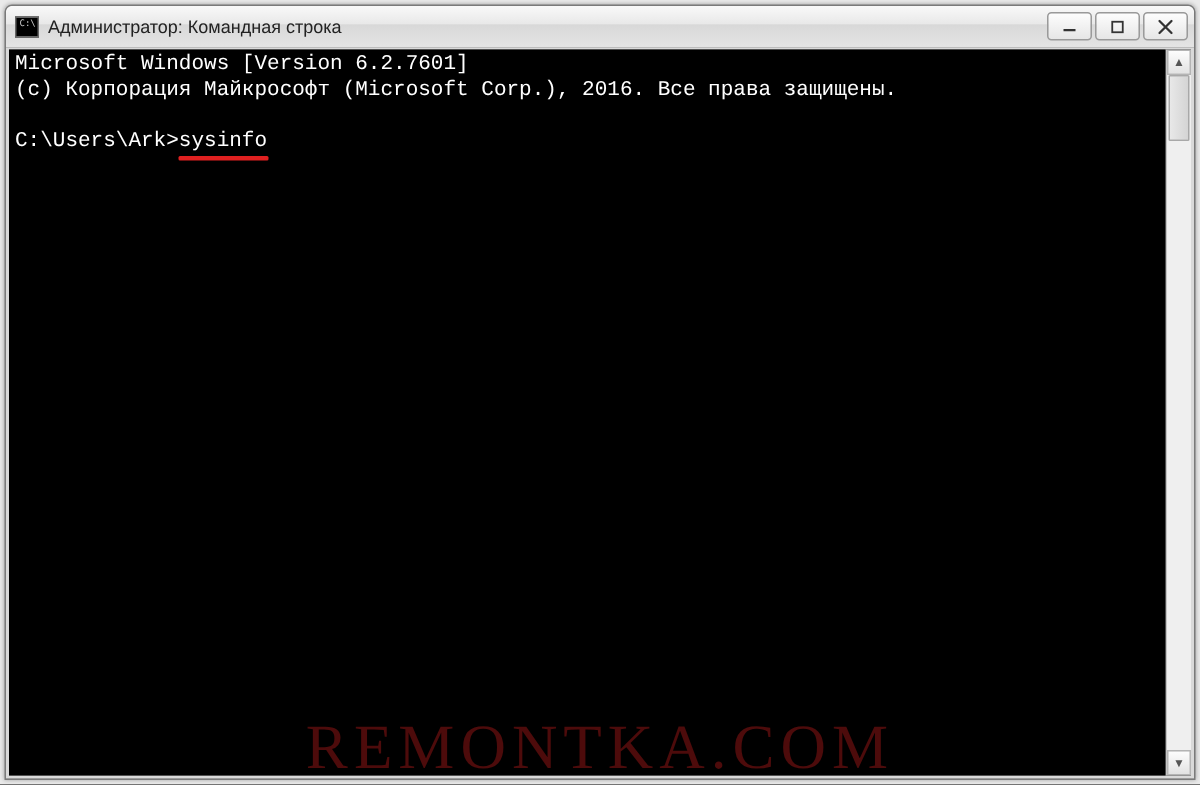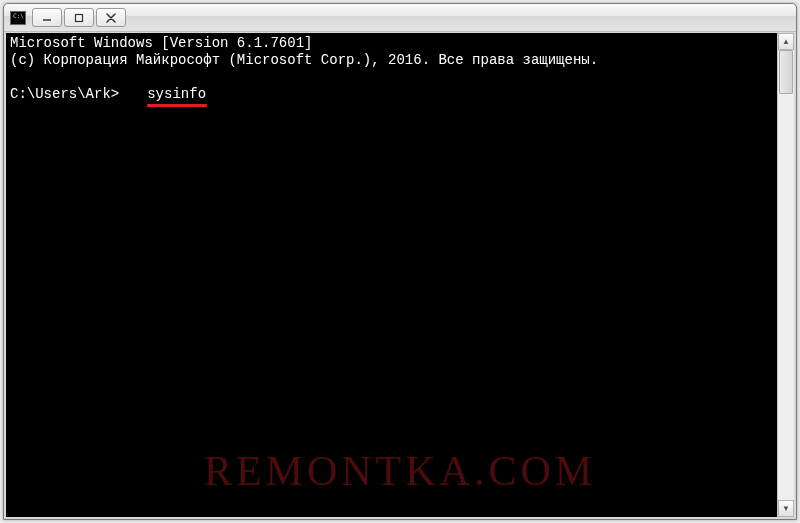--- a/index.html
+++ b/index.html
@@ -93,21 +93,20 @@
     font-size: 14px;
     line-height: 17px;
     padding: 2px 4px;
     white-space: pre;
     overflow: hidden;
     position: relative;
   }
   .command {
     position: relative;
     display: inline-block;
-    margin-left: 28px;
   }
   .underline-red {
     position: absolute;
     left: 0;
     bottom: -4px;
     width: 60px;
     height: 3px;
     background: #e02020;
     border-radius: 1px;
   }
@@ -139,60 +138,61 @@
     top: 0;
     left: 1px;
     right: 1px;
     height: 44px;
     background: linear-gradient(to right, #e8e8e8, #d4d4d4);
     border: 1px solid #a8a8a8;
     border-radius: 1px;
   }
   .watermark {
     position: absolute;
-    bottom: 28px;
+    bottom: 0;
     left: 0;
     right: 0;
     text-align: center;
     font-family: "Times New Roman", serif;
     font-size: 42px;
     letter-spacing: 4px;
     color: rgba(140, 20, 20, 0.55);
     text-shadow: 0 0 2px rgba(0,0,0,0.3);
     pointer-events: none;
   }
 </style>
 </head>
 <body>
 
 <div class="window">
   <div class="titlebar">
     <div class="title-icon">
       <span>C:\</span>
     </div>
+    <div class="title-text">Администратор: Командная строка</div>
     <div class="window-controls">
       <div class="win-btn">
         <svg width="10" height="10" viewBox="0 0 10 10">
             <line x1="1" y1="7" x2="9" y2="7" stroke="#333" stroke-width="1.5"></line>
           </svg>
       </div>
       <div class="win-btn">
         <svg width="10" height="10" viewBox="0 0 10 10">
             <rect x="1.5" y="1.5" width="7" height="7" fill="none" stroke="#333" stroke-width="1.2"></rect>
           </svg>
       </div>
       <div class="win-btn close">
         <svg width="12" height="10" viewBox="0 0 12 10">
             <path d="M2 1 L10 9 M10 1 L2 9" stroke="#333" stroke-width="1.5" stroke-linecap="round"></path>
           </svg>
       </div>
     </div>
   </div>
   <div class="client">
-    <div class="terminal"><span>Microsoft Windows [Version 6.1.7601]</span>
+    <div class="terminal"><span>Microsoft Windows [Version 6.2.7601]</span>
 <span>(c) Корпорация Майкрософт (Microsoft Corp.), 2016. Все права защищены.</span>
 <span></span>
 <span>C:\Users\Ark&gt;</span><span class="command"><span>sysinfo</span><span class="underline-red"></span></span>
 </div>
     <div class="scrollbar">
       <div class="scroll-btn">▲</div>
       <div class="scroll-track">
         <div class="scroll-thumb"></div>
       </div>
       <div class="scroll-btn">▼</div>

